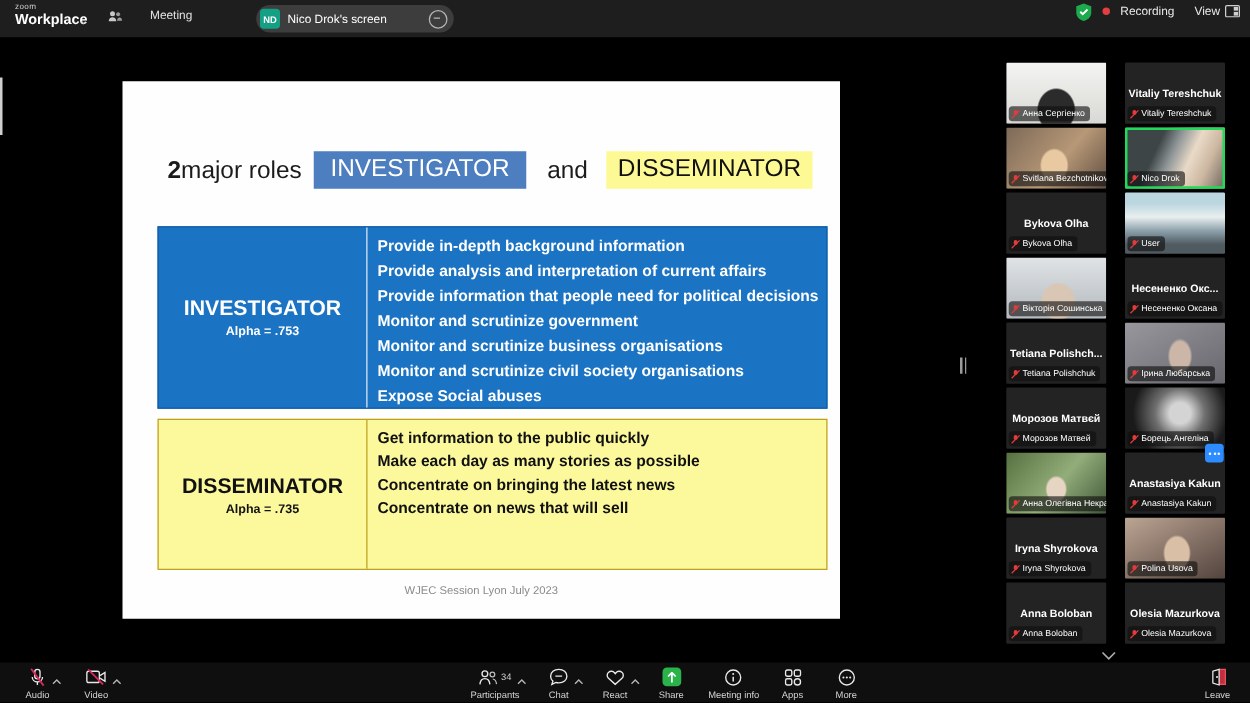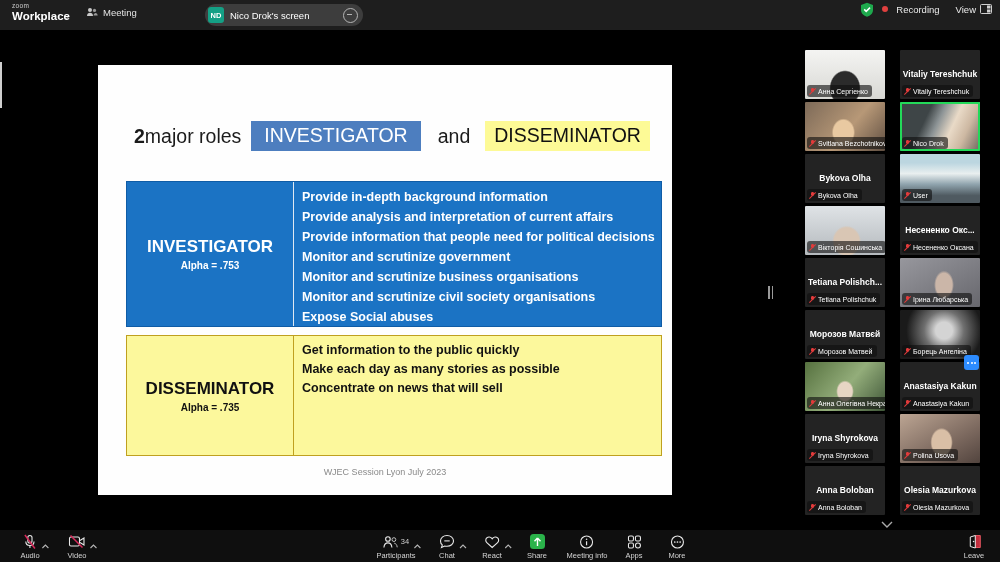--- a/index.html
+++ b/index.html
@@ -5,21 +5,21 @@
   html,body{margin:0;padding:0;background:#000;}
   #app{position:relative;width:1000px;height:562px;background:#000;overflow:hidden;
        font-family:"Liberation Sans","DejaVu Sans",sans-serif;-webkit-font-smoothing:antialiased;}
 
   
   .topbar{position:absolute;left:0;top:0;width:1000px;height:30px;background:#1e1e1e;}
   .logo{position:absolute;left:12px;top:3px;color:#fff;line-height:1;}
   .logo .z{font-size:6.5px;color:#cfcfcf;letter-spacing:.3px;}
   .logo .w{font-size:11.5px;font-weight:bold;margin-top:1px;}
   .logo-caret{position:absolute;left:63px;top:11px;color:#bdbdbd;font-size:9px;}
-  .meeting-tab{position:absolute;left:86px;top:7px;display:flex;align-items:flex-start;gap:5px;color:#e3e3e3;font-size:9.5px;}
+  .meeting-tab{position:absolute;left:86px;top:7px;display:flex;align-items:flex-end;gap:22px;color:#e3e3e3;font-size:9.5px;}
   .share-pill{position:absolute;left:205px;top:4px;height:22px;background:#3d3d3d;border-radius:12px;
               display:flex;align-items:center;gap:6px;padding:0 5px 0 3px;}
   .nd-badge{width:16px;height:16px;border-radius:3px;background:var(--nd_teal,#14a085);color:#fff;
             font-size:7.5px;font-weight:bold;display:flex;align-items:center;justify-content:center;}
   .share-pill .ptext{color:#fff;font-size:9.5px;padding-right:28px;}
   .pill-opts{width:13px;height:13px;border:1px solid #b5b5b5;border-radius:50%;position:relative;}
   .pill-opts::after{content:"";position:absolute;left:3px;top:5.5px;width:5px;height:1.2px;background:#b5b5b5;}
   .tb-right{position:absolute;right:8px;top:0;height:18px;display:flex;align-items:center;gap:8px;}
   .rec-dot{width:6px;height:6px;border-radius:50%;background:var(--rec_red,#e0403f);}
   .tb-right .lbl{color:#eaeaea;font-size:9.5px;}
@@ -179,20 +179,21 @@
       </div>
 
       <div class="dbox">
         <div class="head">
           <div class="rname">DISSEMINATOR</div>
           <div class="alpha">Alpha = .735</div>
         </div>
         <div class="items">
           <div>Get information to the public quickly</div>
           <div>Make each day as many stories as possible</div>
+          <div>Concentrate on bringing the latest news</div>
           <div>Concentrate on news that will sell</div>
         </div>
       </div>
 
       <div class="slide-footer">WJEC Session Lyon July 2023</div>
     </div>
 
     <div class="resize-handle"></div>
 
     <div class="panel">

